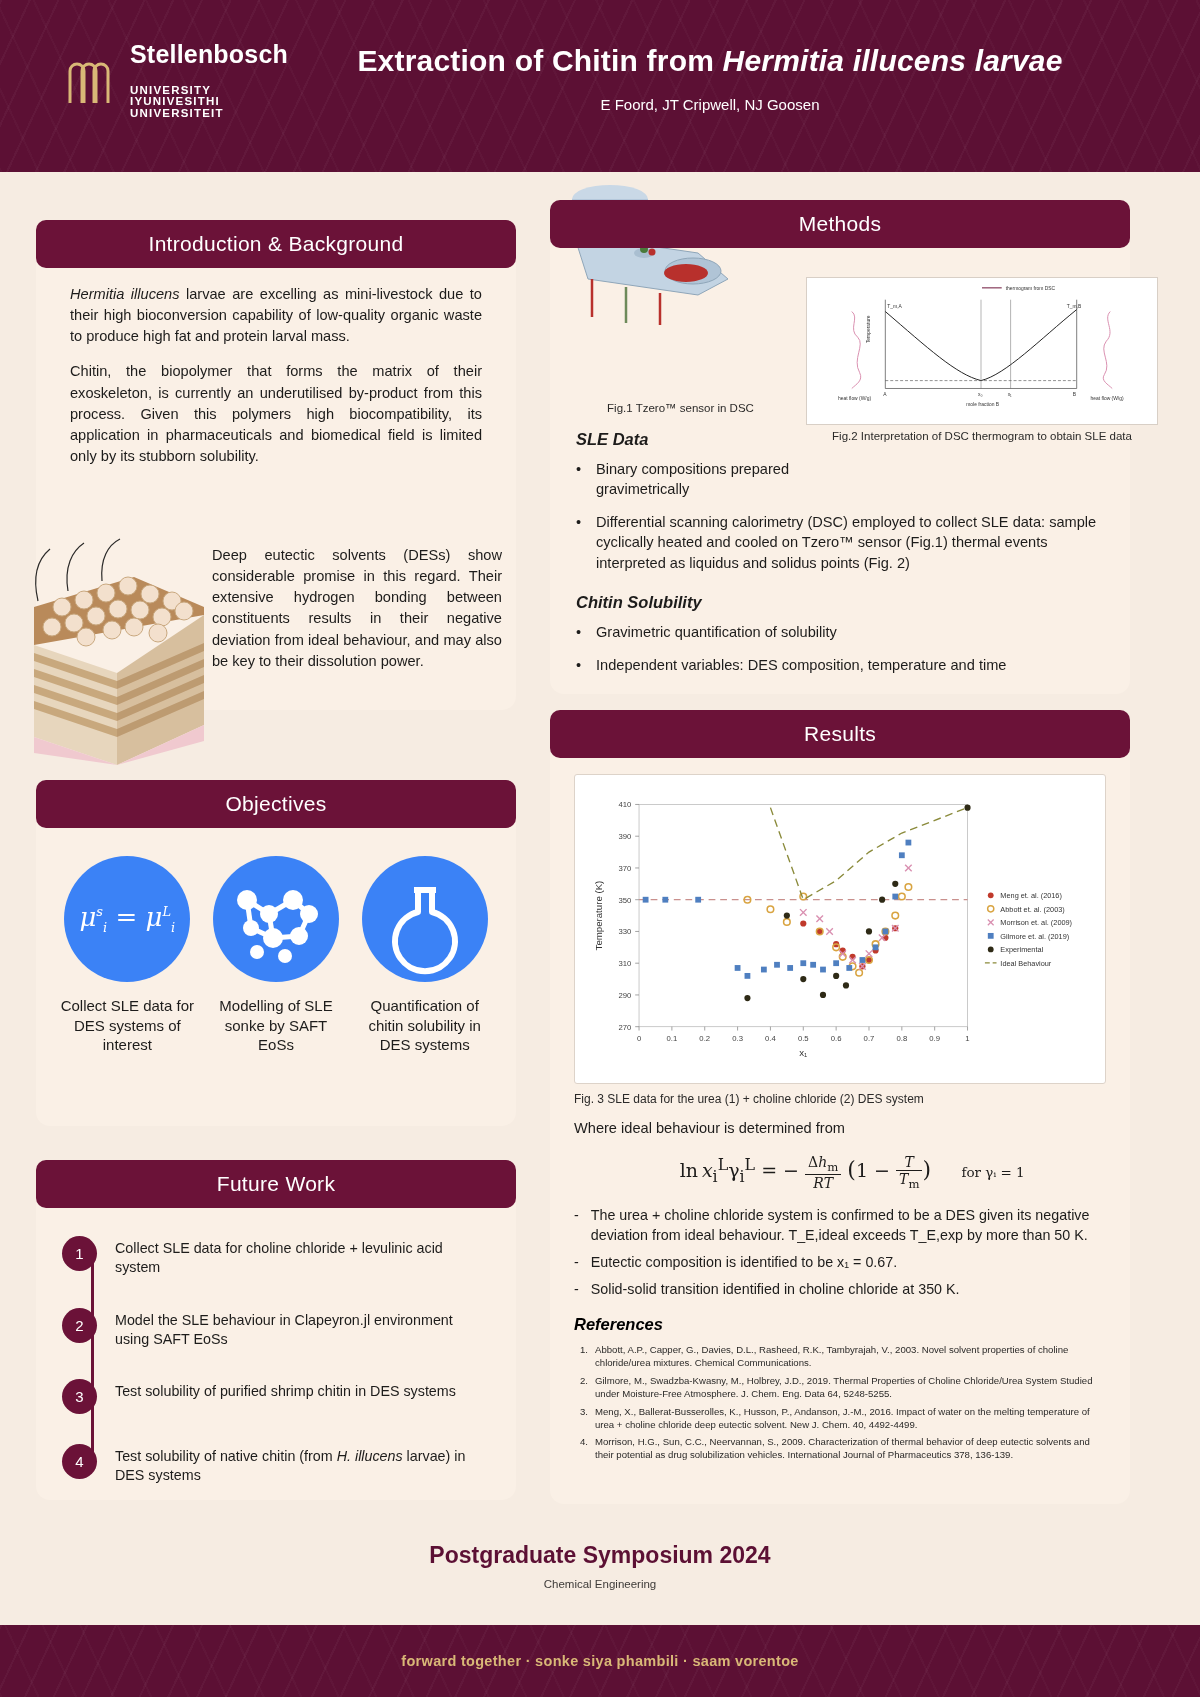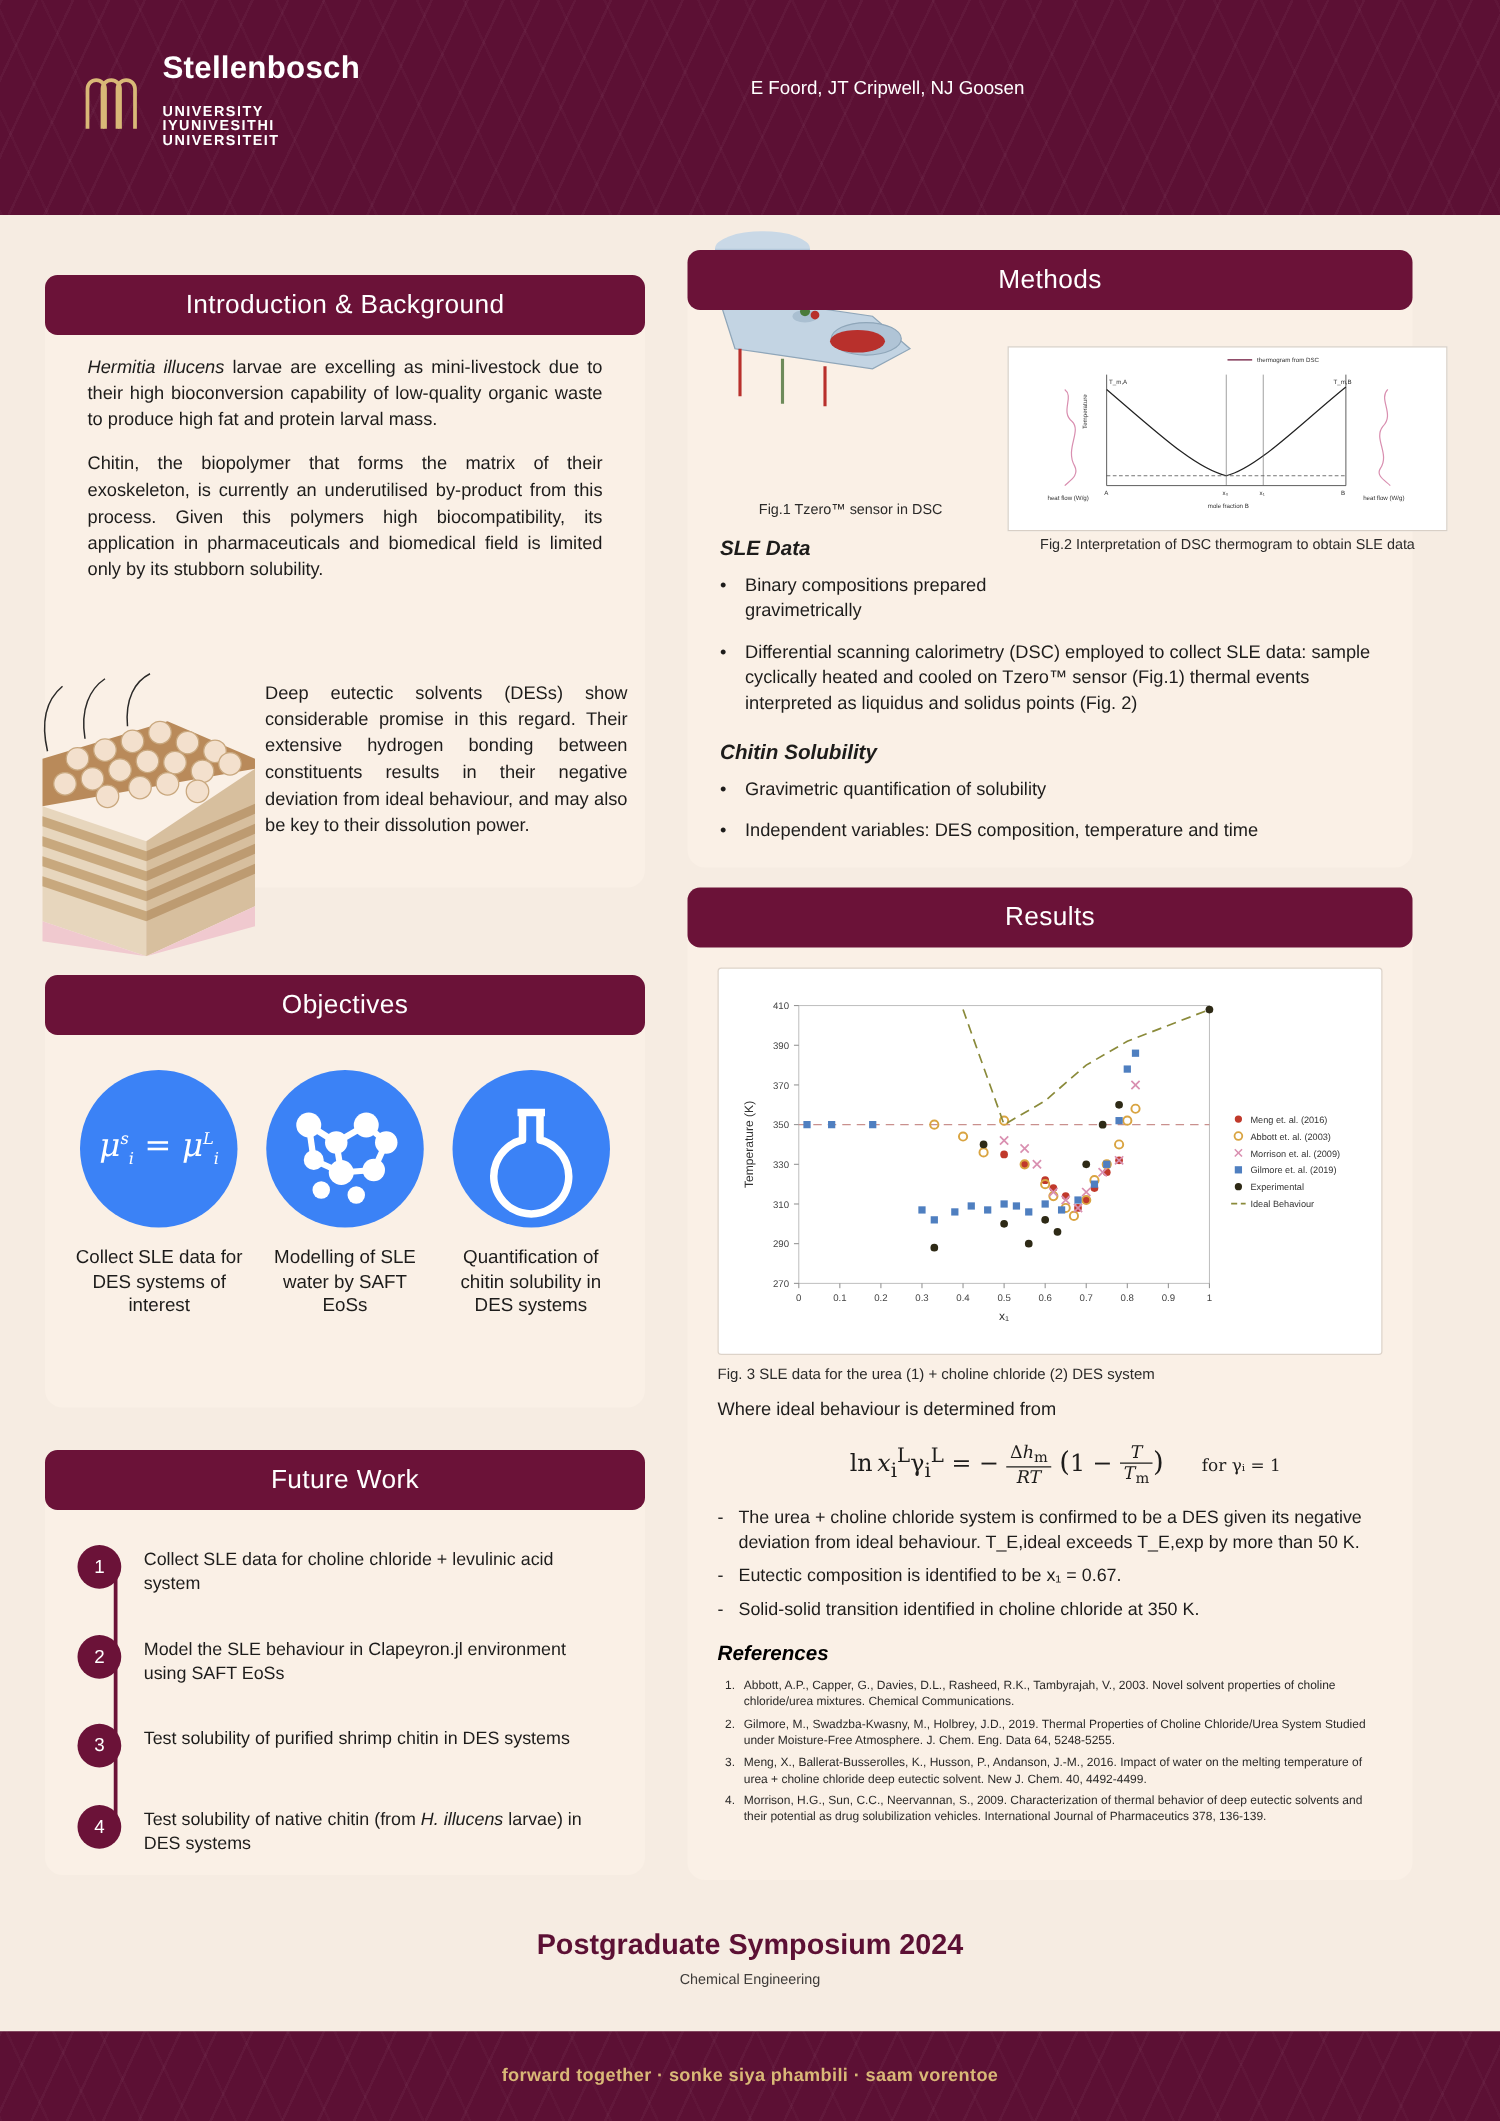--- a/index.html
+++ b/index.html
@@ -124,20 +124,21 @@
       </g>
     </svg>
     <div class="logo-text">
       <div class="l1">Stellenbosch</div>
       <div class="l2" style="white-space:pre-line">UNIVERSITY
 IYUNIVESITHI
 UNIVERSITEIT</div>
     </div>
   </div>
   <div class="title-block">
+    <div class="poster-title"><span>Extraction of Chitin from </span><span class="ital">Hermitia illucens larvae</span></div>
     <div class="authors">E Foord, JT Cripwell, NJ Goosen</div>
   </div>
 </div>
 
 <div class="panel-body" id="intro-body">
   <div class="body-text">
     <span class="ital">Hermitia illucens</span><span> larvae are excelling as mini-livestock due to their high bioconversion capability of low-quality organic waste to produce high fat and protein larval mass.</span>
   </div>
   <div class="body-text" style="margin-top:14px">Chitin, the biopolymer that forms the matrix of their exoskeleton, is currently an underutilised by-product from this process. Given this polymers high biocompatibility, its application in pharmaceuticals and biomedical field is limited only by its stubborn solubility.</div>
 </div>
@@ -217,21 +218,21 @@
               <circle cx="80" cy="44" r="10"></circle>
             <circle cx="96" cy="58" r="9"></circle>
               <circle cx="60" cy="82" r="10"></circle>
               <circle cx="86" cy="80" r="9"></circle>
             <circle cx="38" cy="72" r="8"></circle>
               <circle cx="44" cy="96" r="7"></circle>
               <circle cx="72" cy="100" r="7"></circle>
           </g>
         </svg>
       </div>
-      <div class="obj-label">Modelling of SLE water by SAFT EoSs</div>
+      <div class="obj-label">Modelling of SLE sonke by SAFT EoSs</div>
     </div>
     <div class="obj-col">
       <div class="obj-circle">
         <svg viewBox="0 0 126 126" width="126" height="126">
           <g stroke="#fff" stroke-width="6" fill="none" stroke-linejoin="round">
             <path d="M52 34 h22 M56 34 v22 a30 30 0 1 0 14 0 v-22"></path>
           </g>
         </svg>
       </div>
       <div class="obj-label">Quantification of chitin solubility in DES systems</div>

